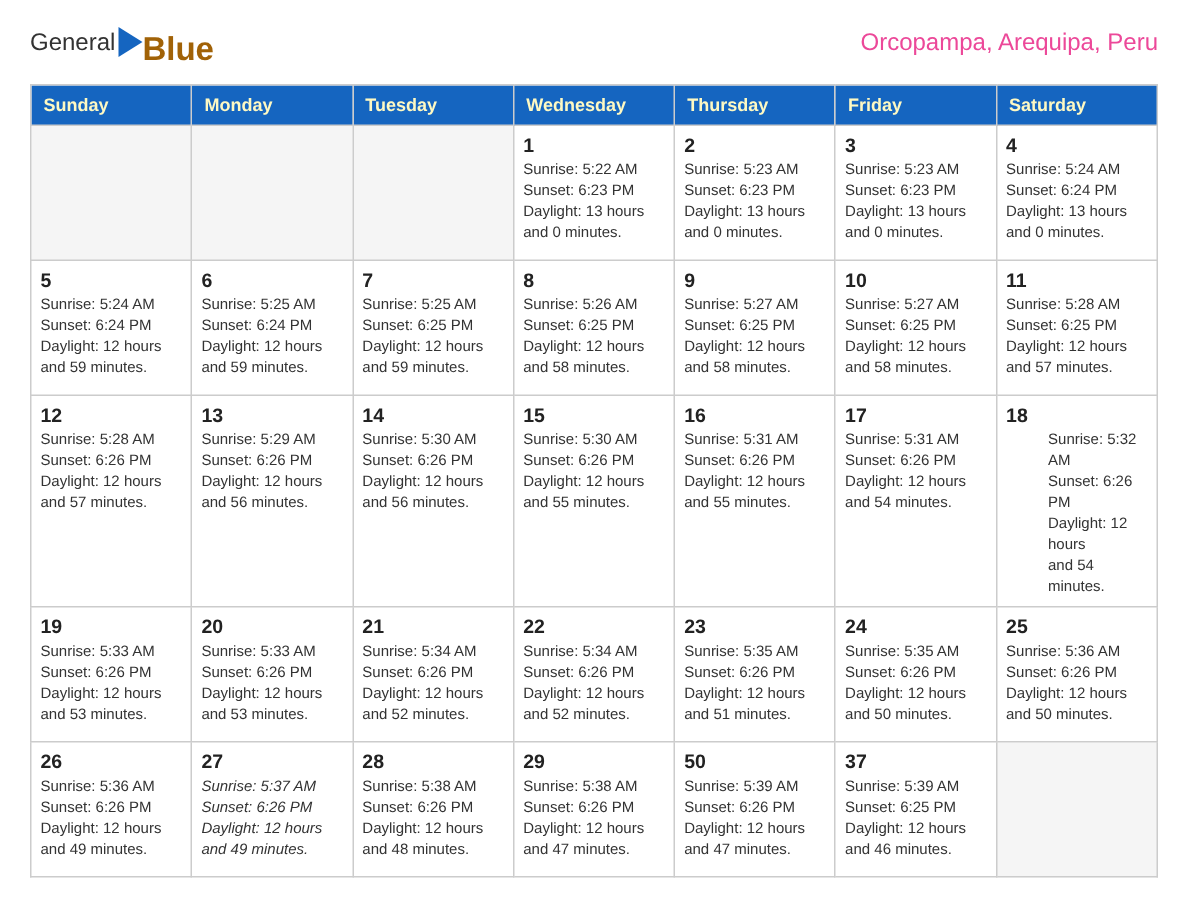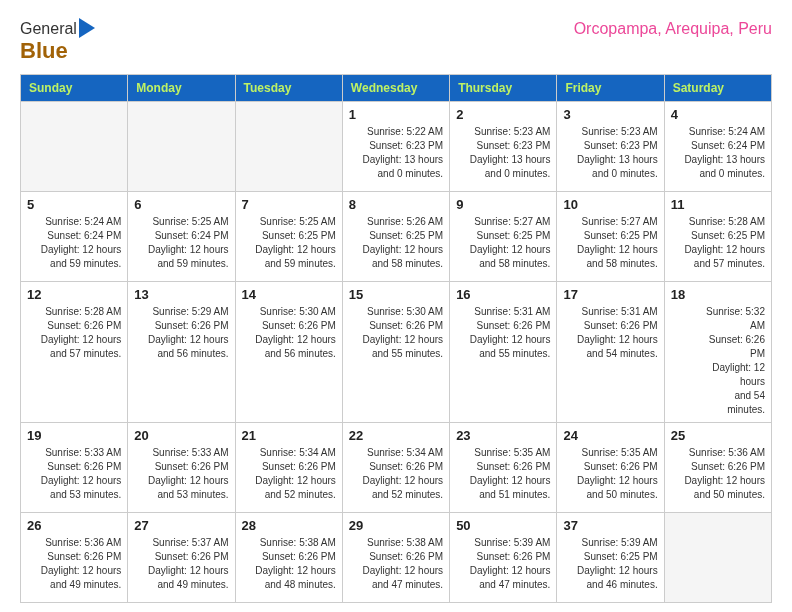--- a/index.html
+++ b/index.html
@@ -11,21 +11,21 @@
       padding: 20px;
     }
     .header {
       display: flex;
       justify-content: space-between;
       align-items: flex-start;
       margin-bottom: 10px;
     }
     .logo {
       display: flex;
-      flex-direction: column;
+      flex-direction: row;
       align-items: flex-start;
     }
     .logo-general { color: #333; }
     .logo-blue { color: #a16207; }
     .title-block {
       text-align: right;
     }
     .month-title {
       font-size: 36px;
       font-weight: bold;
@@ -35,21 +35,21 @@
       font-size: 16px;
       color: #ec4899;
     }
     .calendar {
       width: 100%;
       border-collapse: collapse;
       font-size: 11px;
     }
     .calendar th {
       background: #1565c0;
-      color: #bef264;
+      color: #fef9c3;
       text-align: left;
       padding: 6px 8px;
       font-size: 12px;
       border: 1px solid #ccc;
     }
     .calendar td {
       border: 1px solid #ccc;
       vertical-align: top;
       padding: 5px 6px;
       width: calc(100% / 7);
@@ -63,21 +63,20 @@
     .day-number {
       font-size: 13px;
       font-weight: bold;
       margin-bottom: 3px;
       color: #222;
     }
     .day-info {
       font-size: 10px;
       color: #333;
       line-height: 1.4;
-      text-align: right;
     }
     .logo-row {
       display: flex;
       align-items: center;
     }
     .logo-arrow {
       width: 0;
       height: 0;
       border-top: 10px solid transparent;
       border-bottom: 10px solid transparent;
@@ -304,21 +303,21 @@
       <tr>
         <td>
           <div class="day-number">26</div>
           <div class="day-info" style="white-space: pre-line;">Sunrise: 5:36 AM
 Sunset: 6:26 PM
 Daylight: 12 hours
 and 49 minutes.</div>
         </td>
         <td>
           <div class="day-number">27</div>
-          <div class="day-info" style="white-space: pre-line;">Sunrise: 5:37 AM
+          <div class="day-info" style="white-space: pre-line; font-style: italic;">Sunrise: 5:37 AM
 Sunset: 6:26 PM
 Daylight: 12 hours
 and 49 minutes.</div>
         </td>
         <td>
           <div class="day-number">28</div>
           <div class="day-info" style="white-space: pre-line;">Sunrise: 5:38 AM
 Sunset: 6:26 PM
 Daylight: 12 hours
 and 48 minutes.</div>

